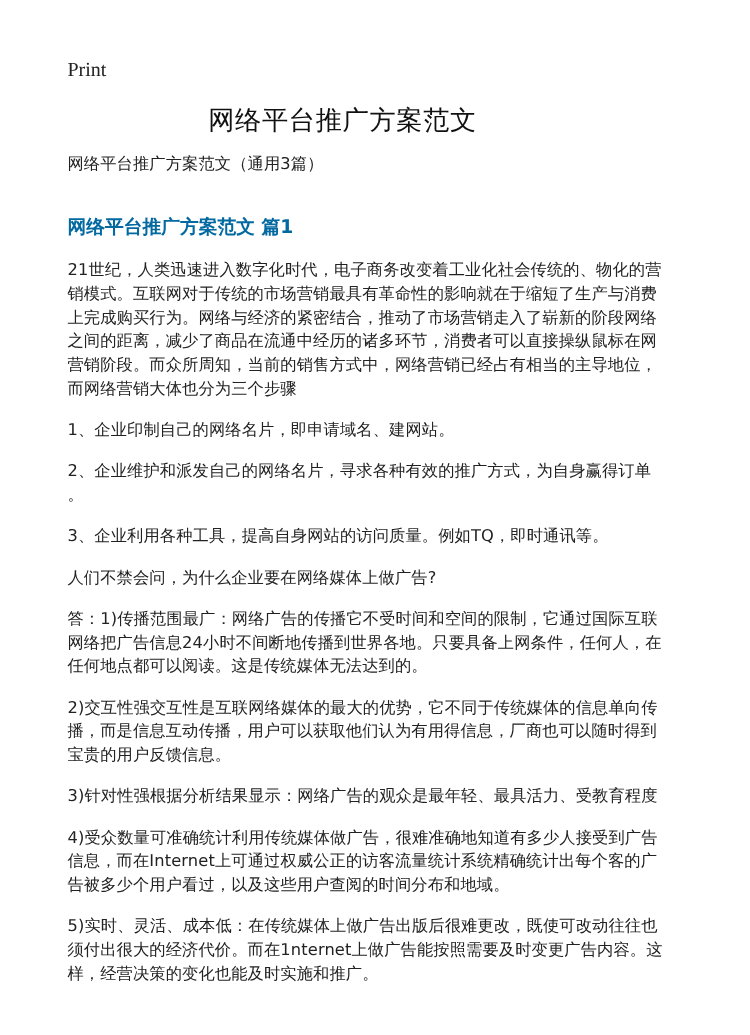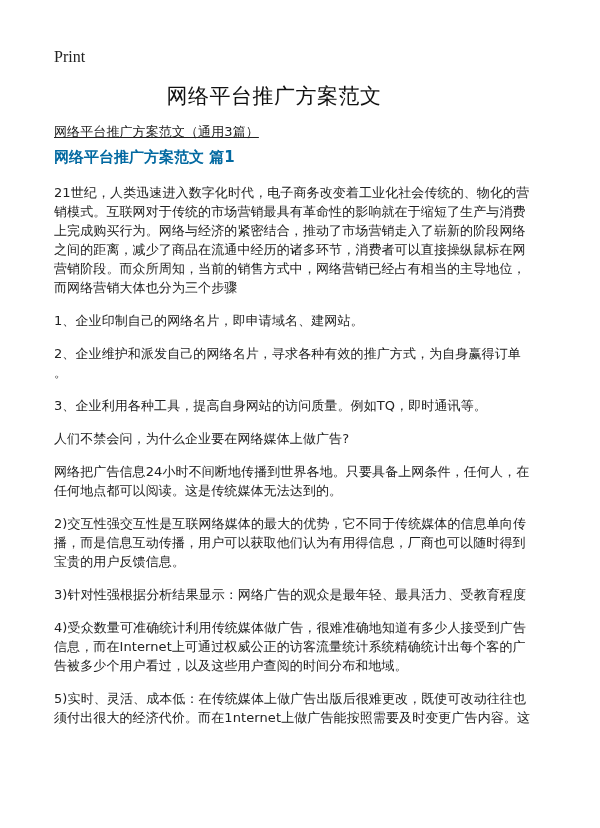--- a/index.html
+++ b/index.html
@@ -5,21 +5,21 @@
   html, body { margin: 0; padding: 0; background: #ffffff; }
   body { width: 600px; height: 828px; position: relative; overflow: hidden;
          font-family: "DejaVu Sans", "Liberation Sans", sans-serif; color: #1a1a1a; }
   .page { position: absolute; left: 0; top: 0; width: 600px; height: 828px; background: #fff; }
   .print-label { position: absolute; left: 54px; top: 48px; font-family: "Liberation Serif", serif;
                  font-size: 16px; color: #222; }
   .doc-title { position: absolute; left: 0; width: 548px; top: 82px; text-align: center;
                font-size: 21px; color: #111; letter-spacing: 0.5px; }
   .content { position: absolute; left: 54px; top: 122px; width: 500px; }
   .p { font-size: 13px; line-height: 19px; margin: 0 0 14px 0; color: #222; letter-spacing: 0.1px; }
-  .subtitle { margin-bottom: 7px; text-decoration: underline; }
+  .subtitle { margin-bottom: 31px; }
   .section-title { font-weight: bold; font-size: 15px; margin-bottom: 16px; color: #0369a1; }
   .heading { margin-bottom: 14px; }
   .line { display: block; white-space: nowrap; }
 </style>
 </head>
 <body>
 
 <div class="page">
   <div class="print-label">Print</div>
   <div class="doc-title">网络平台推广方案范文</div>
@@ -44,34 +44,36 @@
       <span class="line">2、企业维护和派发自己的网络名片，寻求各种有效的推广方式，为自身赢得订单</span>
       <span class="line">。</span>
     </div>
     <div class="p">
       <span class="line">3、企业利用各种工具，提高自身网站的访问质量。例如TQ，即时通讯等。</span>
     </div>
 
     <div class="p">人们不禁会问，为什么企业要在网络媒体上做广告?</div>
 
     <div class="p">
+      <span class="line">答：1)传播范围最广：网络广告的传播它不受时间和空间的限制，它通过国际互联</span>
       <span class="line">网络把广告信息24小时不间断地传播到世界各地。只要具备上网条件，任何人，在</span>
       <span class="line">任何地点都可以阅读。这是传统媒体无法达到的。</span>
     </div>
     <div class="p">
       <span class="line">2)交互性强交互性是互联网络媒体的最大的优势，它不同于传统媒体的信息单向传</span>
       <span class="line">播，而是信息互动传播，用户可以获取他们认为有用得信息，厂商也可以随时得到</span>
       <span class="line">宝贵的用户反馈信息。</span>
     </div>
     <div class="p">
       <span class="line">3)针对性强根据分析结果显示：网络广告的观众是最年轻、最具活力、受教育程度</span>
     </div>
     <div class="p">
       <span class="line">4)受众数量可准确统计利用传统媒体做广告，很难准确地知道有多少人接受到广告</span>
       <span class="line">信息，而在Internet上可通过权威公正的访客流量统计系统精确统计出每个客的广</span>
       <span class="line">告被多少个用户看过，以及这些用户查阅的时间分布和地域。</span>
     </div>
     <div class="p">
       <span class="line">5)实时、灵活、成本低：在传统媒体上做广告出版后很难更改，既使可改动往往也</span>
       <span class="line">须付出很大的经济代价。而在1nternet上做广告能按照需要及时变更广告内容。这</span>
+      <span class="line">样，经营决策的变化也能及时实施和推广。</span>
     </div>
   </div>
 </div>
 
 </body></html>

